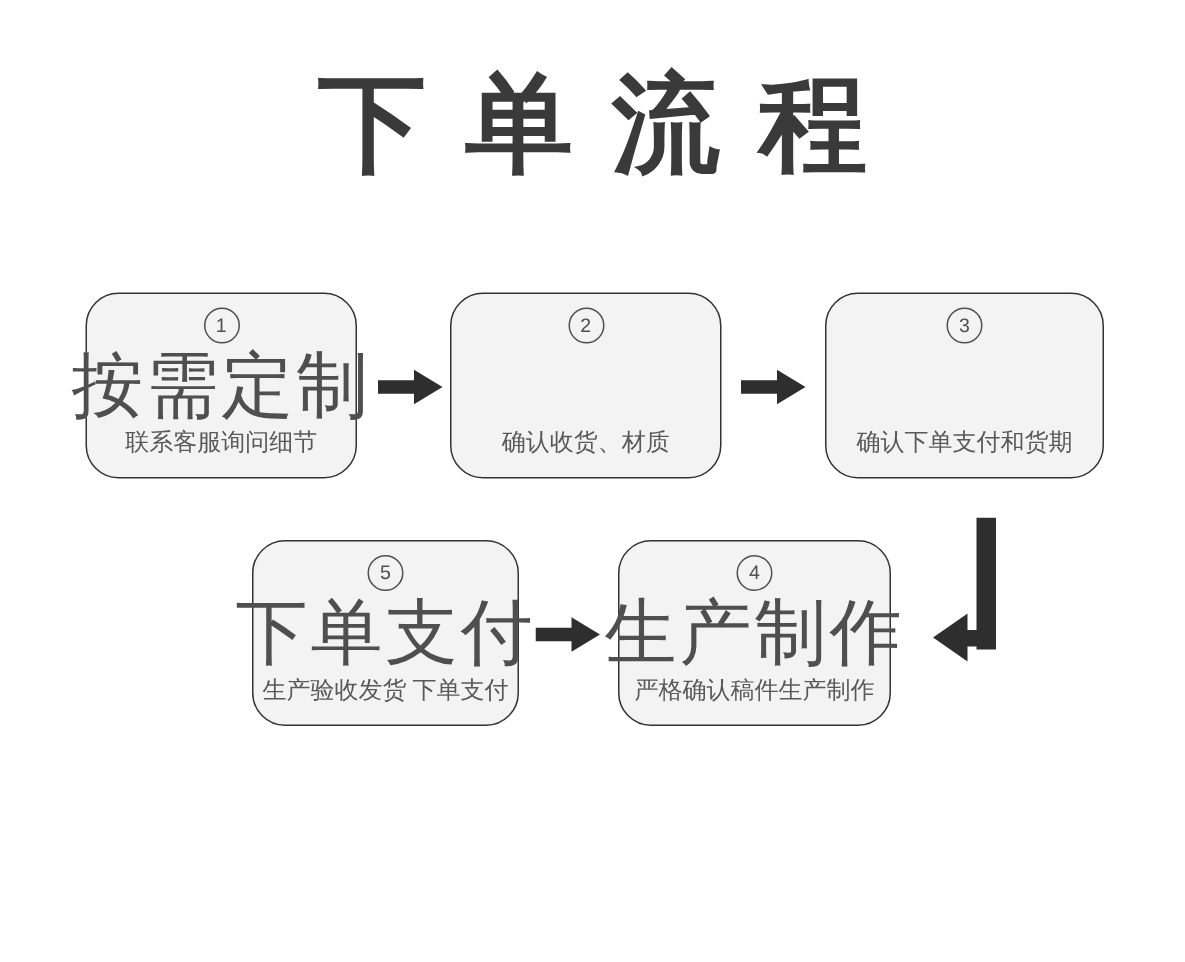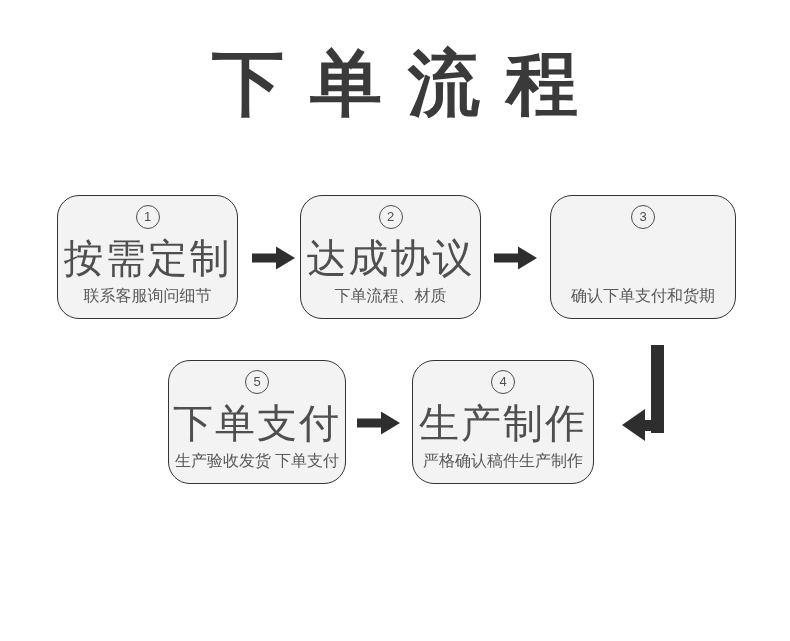--- a/index.html
+++ b/index.html
@@ -47,21 +47,21 @@
     border: 1.5px solid var(--main-text, #454545);
     border-radius: 50%;
     color: var(--main-text, #454545);
     font-size: 13px;
     line-height: 21px;
     text-align: center;
     flex: 0 0 auto;
   }
 
   .step-title {
-    font-size: 40px;
+    font-size: 48px;
     line-height: 46px;
     letter-spacing: 2px;
     color: var(--main-text, #4f4f4f);
     font-weight: 400;
     white-space: nowrap;
   }
 
   .step-sub {
     font-size: 16px;
     line-height: 19px;
@@ -98,22 +98,21 @@
   </div>
 
   <div class="arrow" id="arrow-1-2">
     <svg width="44" height="24" viewBox="0 0 44 24" aria-hidden="true">
       <polygon points="0,7.5 24,7.5 24,0.5 43,12 24,23.5 24,16.5 0,16.5" fill="currentColor"></polygon>
     </svg>
   </div>
 
   <div class="step-box" id="box2">
     <div class="step-num">2</div>
-    <div class="step-title">达成协议</div>
-    <div class="step-sub">下单流程、材质</div>
+    <div class="step-sub">确认收货、材质</div>
   </div>
 
   <div class="arrow" id="arrow-2-3">
     <svg width="44" height="24" viewBox="0 0 44 24" aria-hidden="true">
       <polygon points="0,7.5 24,7.5 24,0.5 43,12 24,23.5 24,16.5 0,16.5" fill="currentColor"></polygon>
     </svg>
   </div>
 
   <div class="step-box" id="box3">
     <div class="step-num">3</div>

